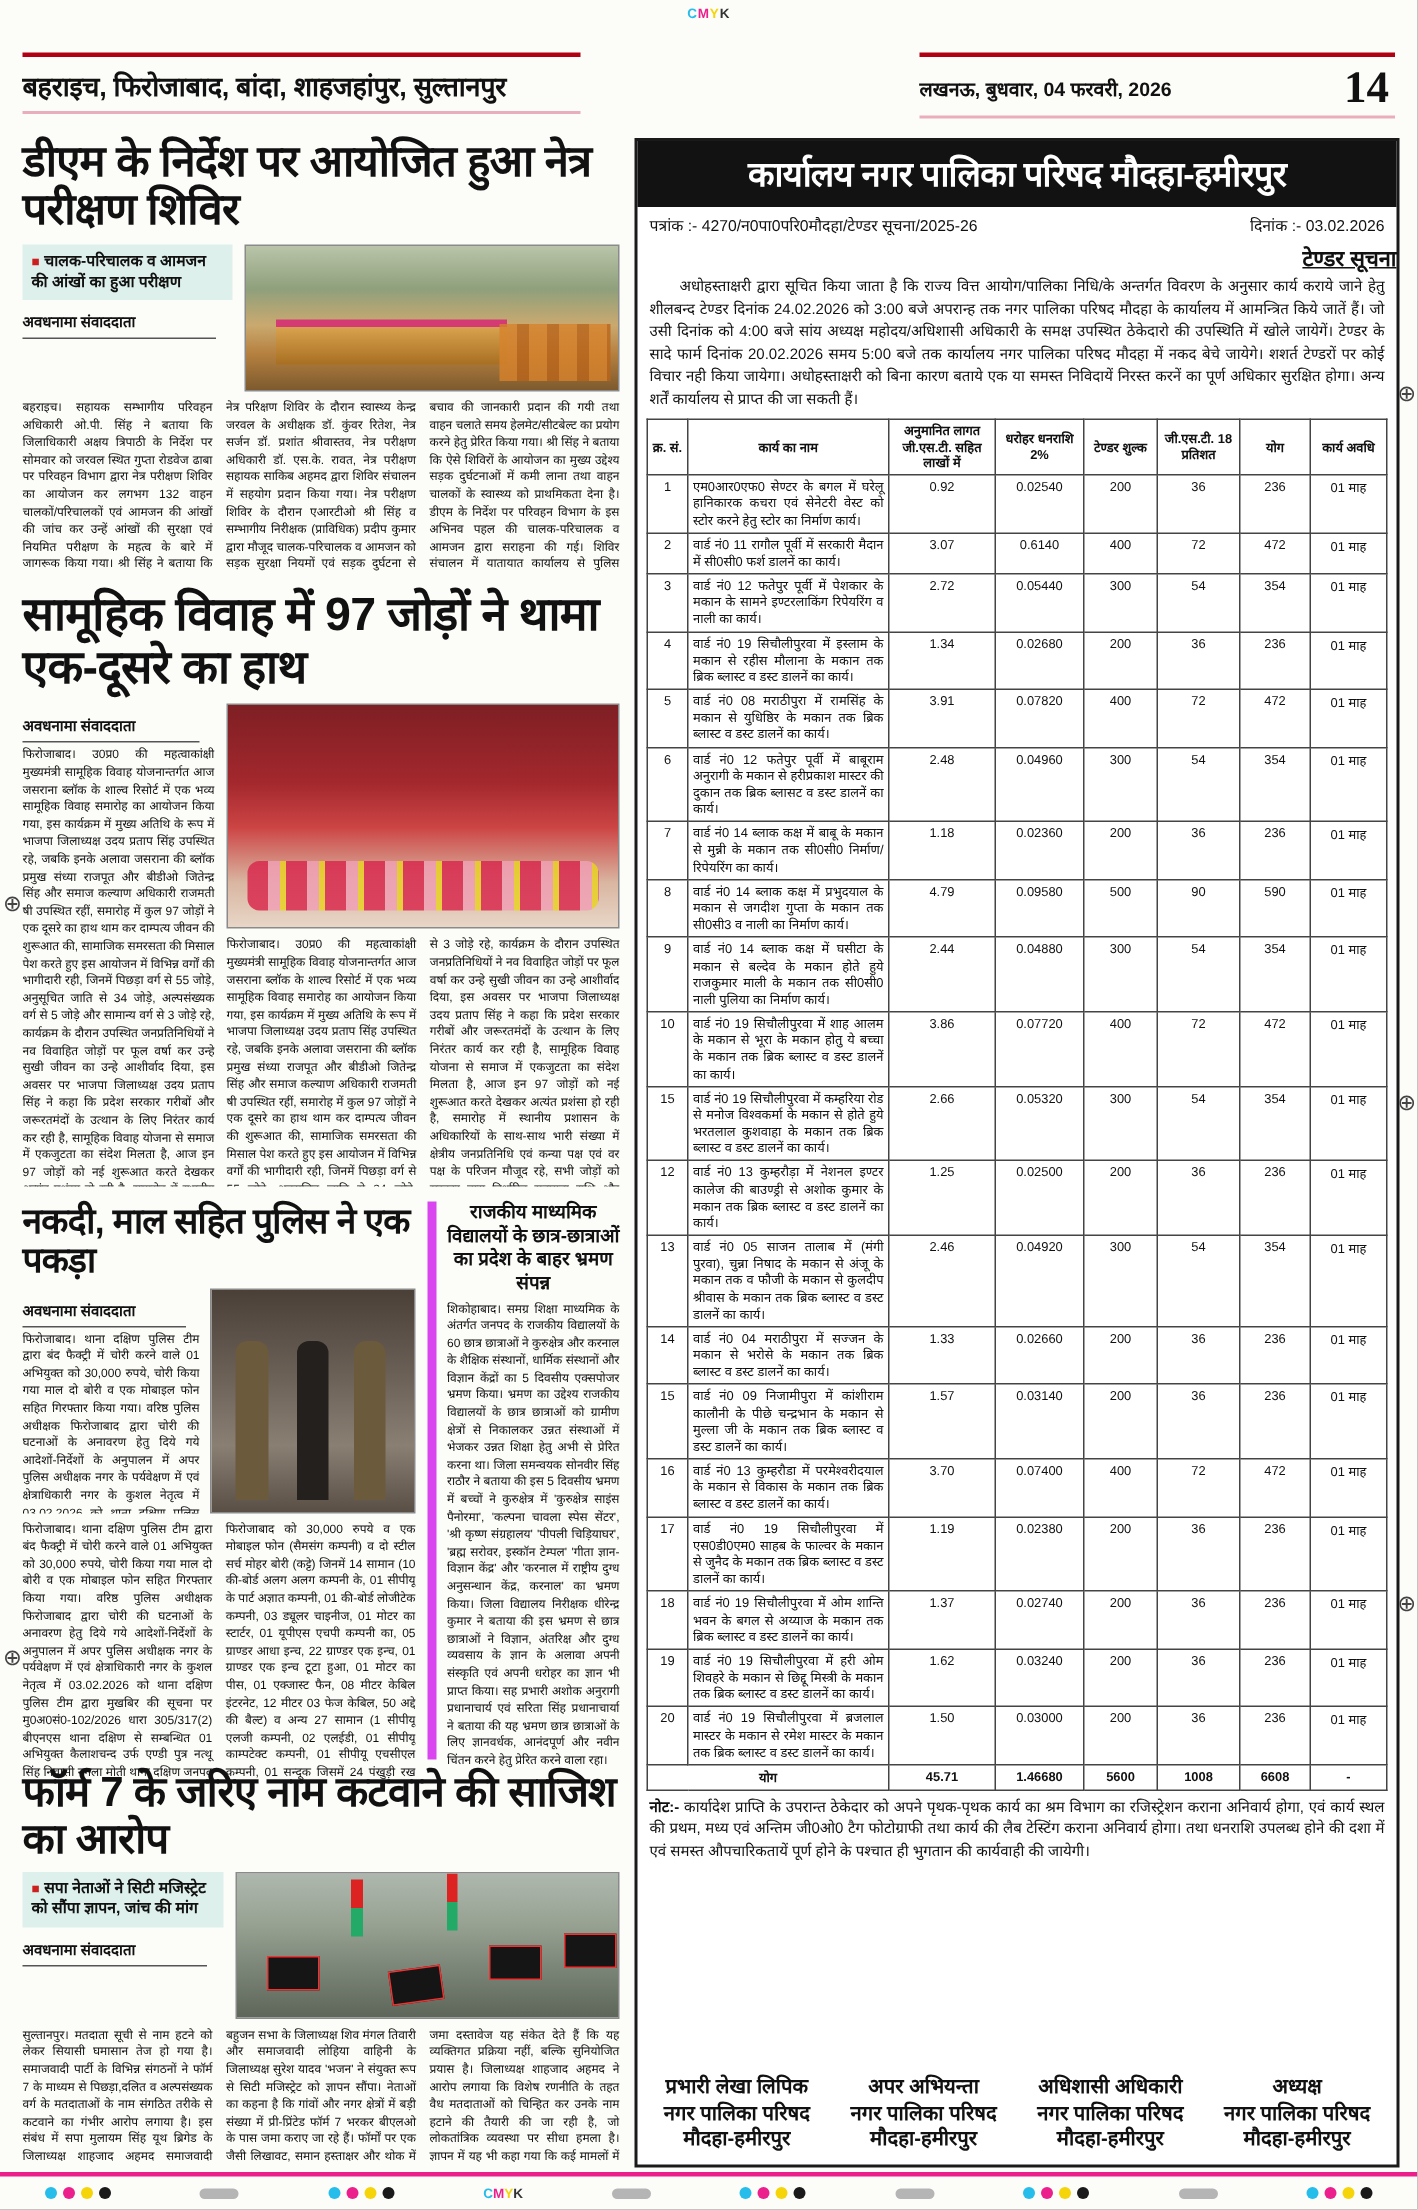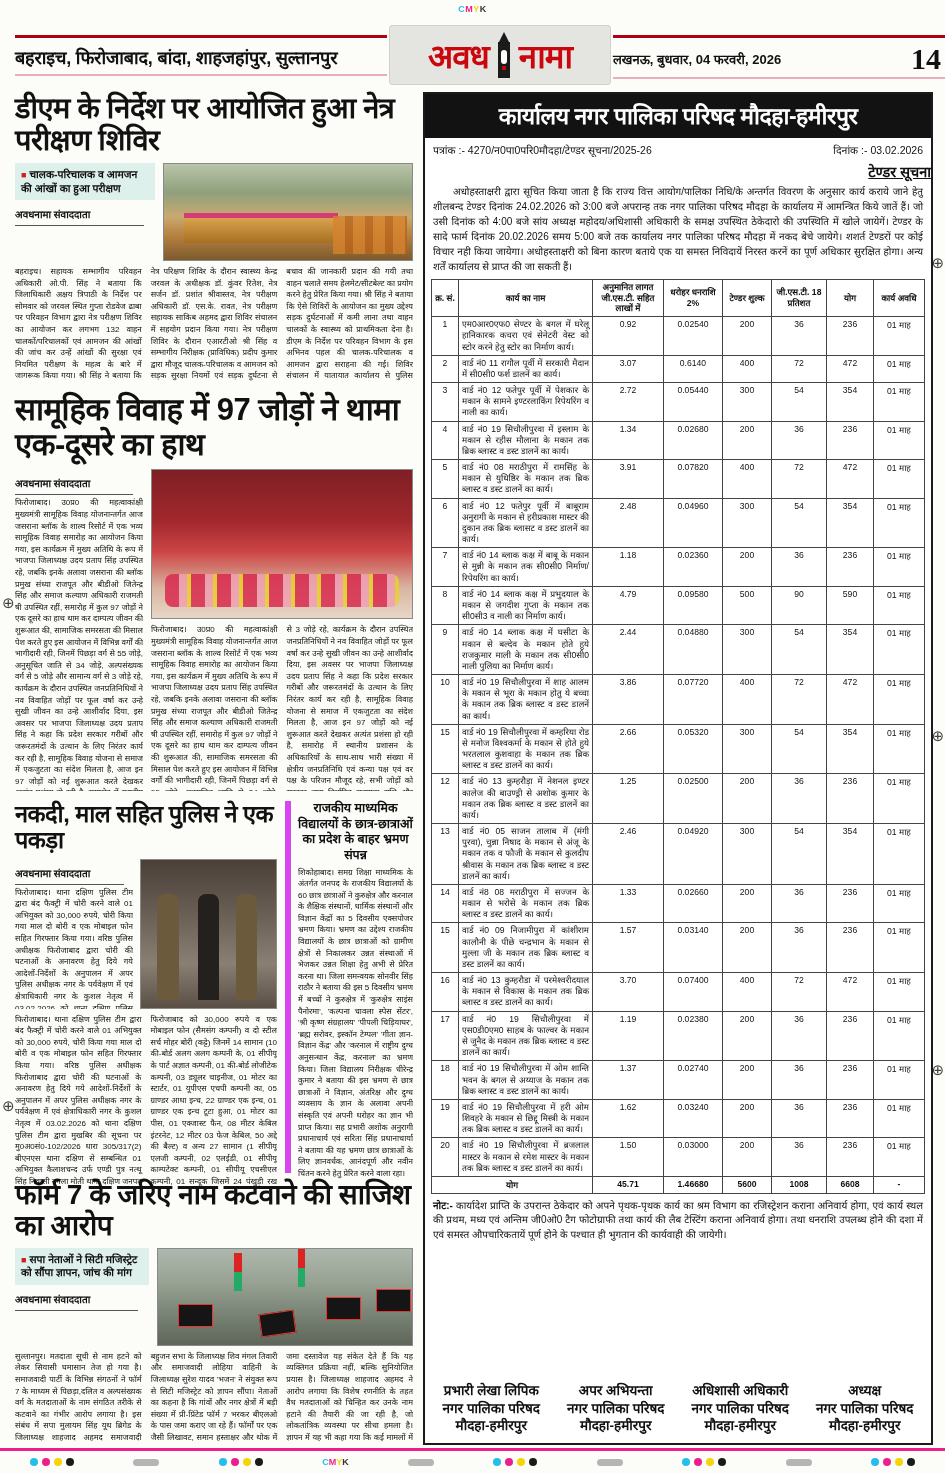--- a/index.html
+++ b/index.html
@@ -3,21 +3,21 @@
 <meta charset="utf-8">
 <style>
   html,body{margin:0;padding:0;background:#9a9a9a;}
   .sheet{position:relative;width:945px;height:1473px;background:#fcfcf9;margin:0 auto;
          font-family:"Liberation Sans",sans-serif;color:#111;overflow:hidden;}
   
   .cmyk-top{position:absolute;top:4px;left:0;width:100%;text-align:center;
             font-size:9px;font-weight:bold;letter-spacing:.5px;}
   .cmyk-top b,.cmyk-bottom b{font-weight:bold;}
   .c-c{color:#27bdea}.c-m{color:#ec208c}.c-y{color:#f5d40a}.c-k{color:#333}
-  .header{position:absolute;top:26px;left:15px;right:0;height:60px;text-decoration:underline;}
+  .header{position:absolute;top:26px;left:15px;right:15px;height:60px;text-decoration:underline;}
   .header-left{position:absolute;left:0;top:9px;width:372px;border-top:3px solid #b00012;
                border-bottom:2px solid #e9aebc;padding:7px 0 5px;}
   .cities{font-size:18px;font-weight:bold;white-space:nowrap;letter-spacing:-.2px;}
   .header-right{position:absolute;left:598px;right:0;top:9px;border-top:3px solid #b00012;
                 border-bottom:2px solid #e9aebc;padding:7px 0 5px;display:flex;
                 align-items:center;justify-content:space-between;}
   .dateline{font-size:13px;font-weight:bold;}
   .page-no{font-family:"Liberation Serif",serif;font-size:30px;font-weight:bold;line-height:.9;
            margin-right:4px;}
   .logo-box{position:absolute;left:375px;top:0;width:220px;height:58px;background:#e4e4e1;
@@ -96,32 +96,20 @@
   <span class="regmark" style="right:1px;top:1062px;">⊕</span>
 
   <div class="cmyk-top">
     <b class="c-c">C</b><b class="c-m">M</b><b class="c-y">Y</b><b class="c-k">K</b>
   </div>
 
   <div class="header">
     <div class="header-left">
       <div class="cities">बहराइच, फिरोजाबाद, बांदा, शाहजहांपुर, सुल्तानपुर</div>
     </div>
-    <div class="logo-box">
-      <span class="logo-word">अवध</span>
-      <span class="logo-tower">
-        <svg width="26" height="46" viewBox="0 0 26 46">
-          <rect x="7" y="10" width="12" height="36" fill="#1b1b1b"></rect>
-          <path d="M13 0 L19 12 L7 12 Z" fill="#1b1b1b"></path>
-          <rect x="10" y="18" width="6" height="14" rx="3" fill="#ffffff"></rect>
-          <rect x="11" y="34" width="4" height="4" fill="#c9070c"></rect>
-        </svg>
-      </span>
-      <span class="logo-word">नामा</span>
-    </div>
     <div class="header-right">
       <span class="dateline">लखनऊ, बुधवार, 04 फरवरी, 2026</span>
       <span class="page-no">14</span>
     </div>
   </div>
 
   <div class="main">
 
     <div class="left-col">
 
@@ -351,21 +339,21 @@
                 <td class="nm">वार्ड नं0 05 साजन तालाब में (मंगी पुरवा), चुन्ना निषाद के मकान से अंजू के मकान तक व फौजी के मकान से कुलदीप श्रीवास के मकान तक ब्रिक ब्लास्ट व डस्ट डालनें का कार्य।</td>
                 <td class="num">2.46</td>
                 <td class="num">0.04920</td>
                 <td class="num">300</td>
                 <td class="num">54</td>
                 <td class="num">354</td>
                 <td class="num">01 माह</td>
               </tr>
               <tr>
                 <td class="num">14</td>
-                <td class="nm">वार्ड नं8 08 मराठीपुरा में सज्जन के मकान से भरोसे के मकान तक ब्रिक ब्लास्ट व डस्ट डालनें का कार्य।</td>
+                <td class="nm">वार्ड नं0 04 मराठीपुरा में सज्जन के मकान से भरोसे के मकान तक ब्रिक ब्लास्ट व डस्ट डालनें का कार्य।</td>
                 <td class="num">1.33</td>
                 <td class="num">0.02660</td>
                 <td class="num">200</td>
                 <td class="num">36</td>
                 <td class="num">236</td>
                 <td class="num">01 माह</td>
               </tr>
               <tr>
                 <td class="num">15</td>
                 <td class="nm">वार्ड नं0 09 निजामीपुरा में कांशीराम कालौनी के पीछे चन्द्रभान के मकान से मुल्ला जी के मकान तक ब्रिक ब्लास्ट व डस्ट डालनें का कार्य।</td>

